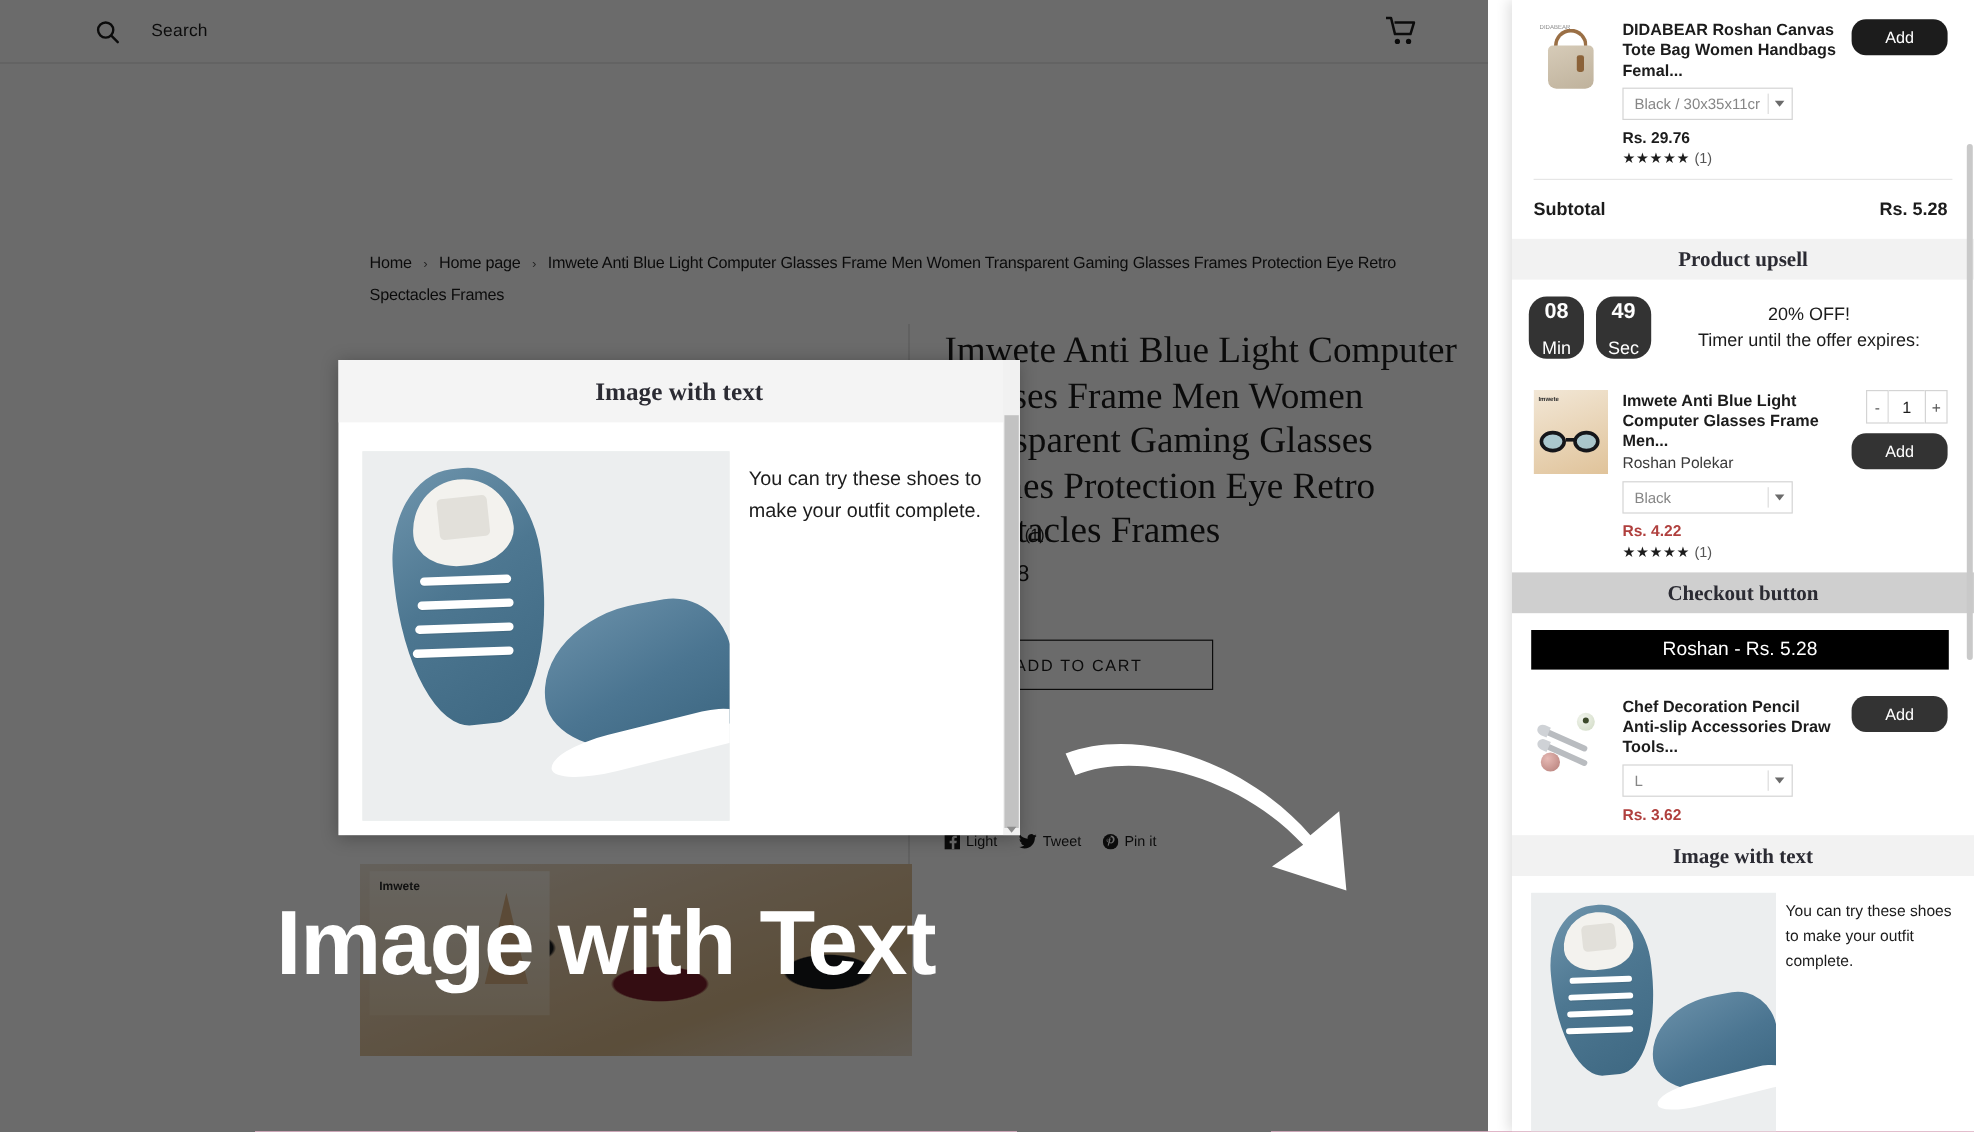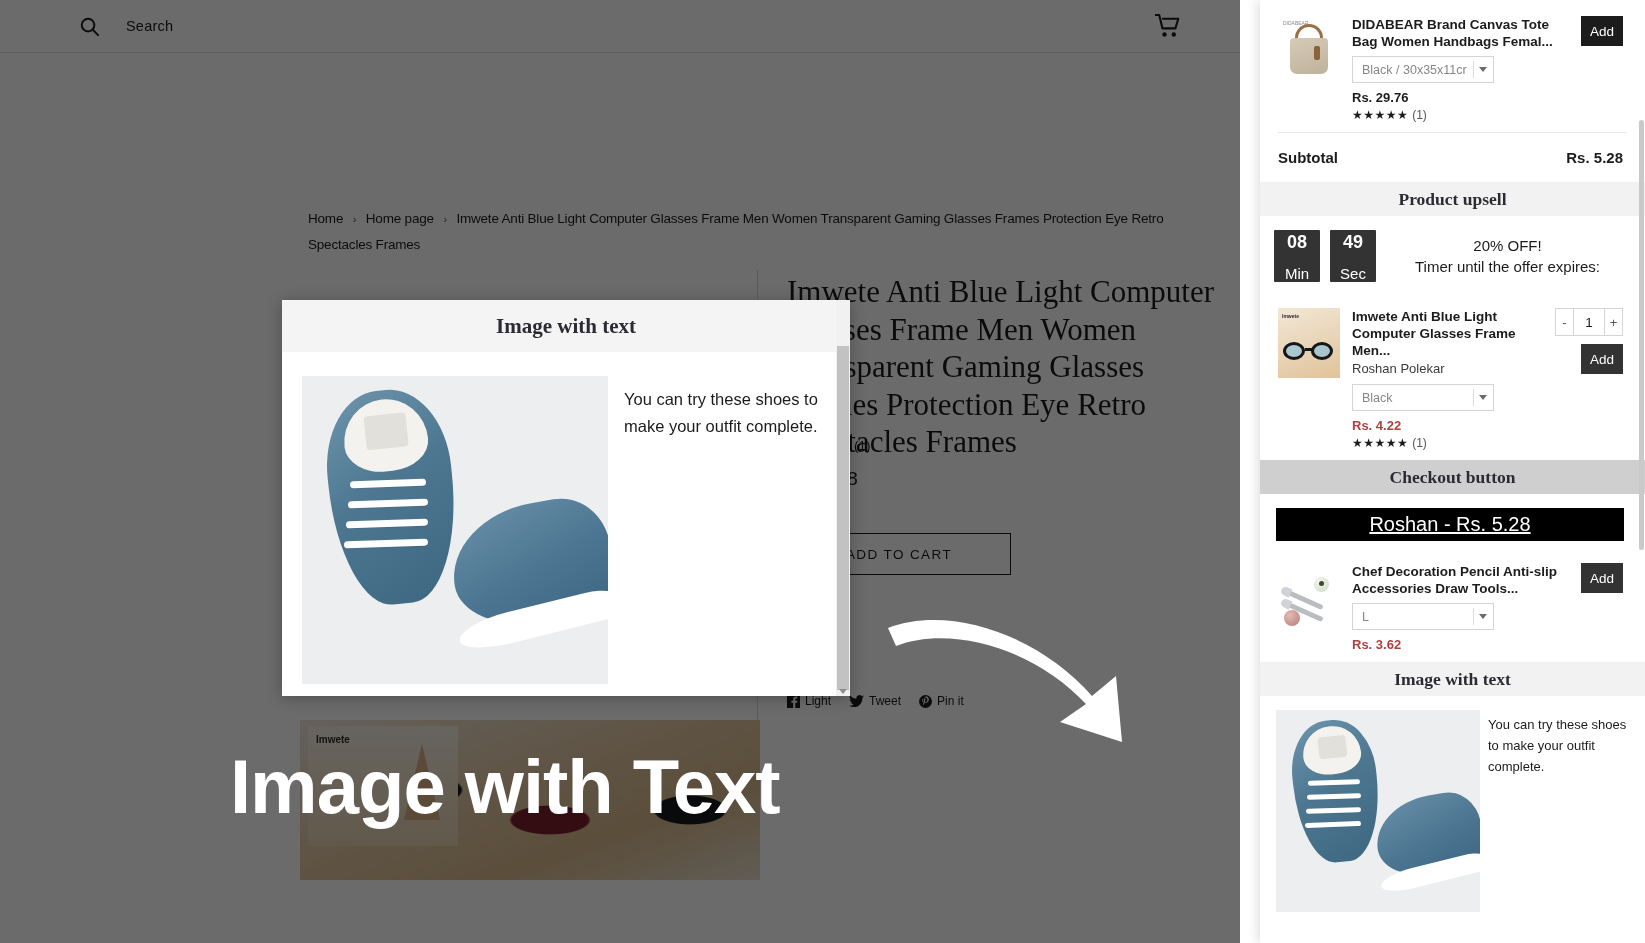--- a/index.html
+++ b/index.html
@@ -274,22 +274,22 @@
   }
   .ci-select .divider {
     position: absolute; right: 19px; top: 4px; bottom: 4px; width: 1px; background: #dcdcdc;
   }
   .ci-price { margin-top: 7px; font-size: 13px; font-weight: 700; color: #1c1c1c; }
   .ci-price.red { color: #b0403e; }
   .ci-stars { margin-top: 3px; font-size: 12px; color: #1c1c1c; letter-spacing: .5px; }
   .ci-stars .cnt { color: #555; font-size: 12px; letter-spacing: 0; }
   .ci-right { display: flex; flex-direction: column; align-items: flex-end; gap: 8px; flex: 0 0 auto; }
   .btn-add {
-    width: 42px; height: 30px; background: #1c1c1c; color: #fff;
-    font-size: 13.5px; display: flex; align-items: center; justify-content: center;
+    width: 80px; height: 30px; background: #1c1c1c; color: #fff;
+    font-size: 13.5px; display: flex; align-items: center; justify-content: center; border-radius: 12px;
   }
   .btn-add.gray { background: #333333; }
   .qty {
     display: flex; align-items: stretch; height: 28px;
   }
   .qty .btn {
     width: 19px; border: 1px solid #d4d4d4; background: #fff;
     display: flex; align-items: center; justify-content: center;
     font-size: 13px; color: #555;
   }
@@ -314,34 +314,33 @@
     font-size: 17.5px; font-weight: 700; color: #2b2b33;
   }
   .section-head.dark { background: #cfcfcf; }
 
   .timer-row {
     display: flex; align-items: center; padding: 14px 16px 10px 14px; gap: 10px;
   }
   .tbox {
     width: 46px; height: 52px; background: #333333; color: #fff;
     display: flex; flex-direction: column; align-items: center; justify-content: center;
-    border-radius: 1px;
+    border-radius: 15px;
   }
   .tbox .num { font-size: 18px; font-weight: 700; line-height: 20px; }
   .tbox .unit { font-size: 15px; line-height: 15px; margin-top: 14px; }
   .timer-text {
     flex: 1; text-align: center; font-size: 15px; line-height: 21px; color: #1c1c1c;
   }
 
   .checkout-btn {
     margin: 14px 21px 6px 16px;
     height: 33px; background: #000000; color: #ffffff;
     display: flex; align-items: center; justify-content: center;
-    font-size: 20px;
-    text-decoration: underline;
+    font-size: 16px;
   }
 
   .iwt-body { display: flex; padding: 14px 16px 0 16px; gap: 8px; }
   .iwt-img { width: 204px; height: 202px; background: #eceeef; position: relative; overflow: hidden; flex: 0 0 auto; }
   .iwt-text { flex: 1; padding-top: 4px; font-size: 13px; line-height: 21px; color: #1c1c1c; }
 
   
   .th-bag { position: absolute; inset: 0; background: #fff; }
   .th-bag .body {
     position: absolute; left: 12px; top: 22px; width: 38px; height: 36px;
@@ -515,21 +514,21 @@
     <div class="cart-line">
       <div class="ci-thumb">
         <div class="th-bag">
           <div class="lbl">DIDABEAR</div>
           <div class="handle"></div>
           <div class="body"></div>
           <div class="tag"></div>
         </div>
       </div>
       <div class="ci-main">
-        <div class="ci-title">DIDABEAR Brand Canvas Tote Bag Women Handbags Femal...</div>
+        <div class="ci-title">DIDABEAR Roshan Canvas Tote Bag Women Handbags Femal...</div>
         <div class="ci-select">
           <span class="lbl">Black / 30x35x11cr</span>
           <span class="divider"></span>
           <span class="caret"></span>
         </div>
         <div class="ci-price">Rs. 29.76</div>
         <div class="ci-stars">
           <span>★★★★★</span>
           <span class="cnt">(1)</span>
         </div>

